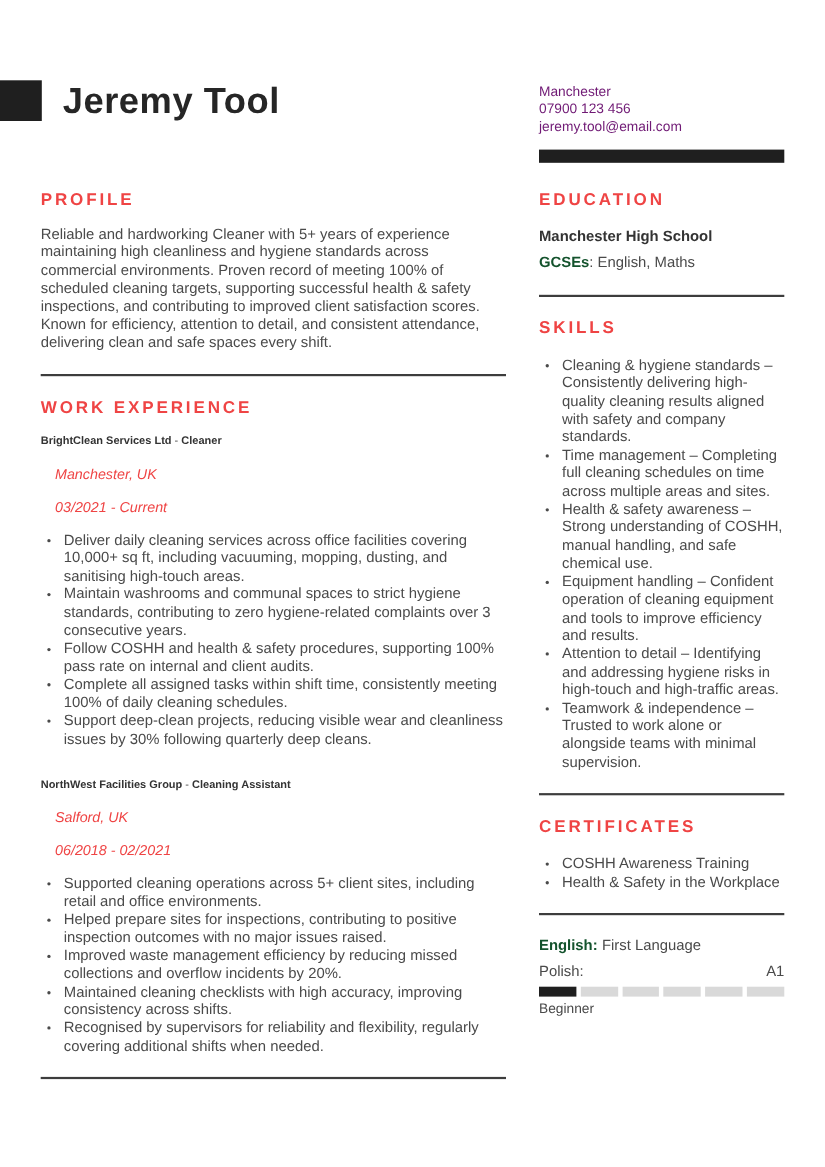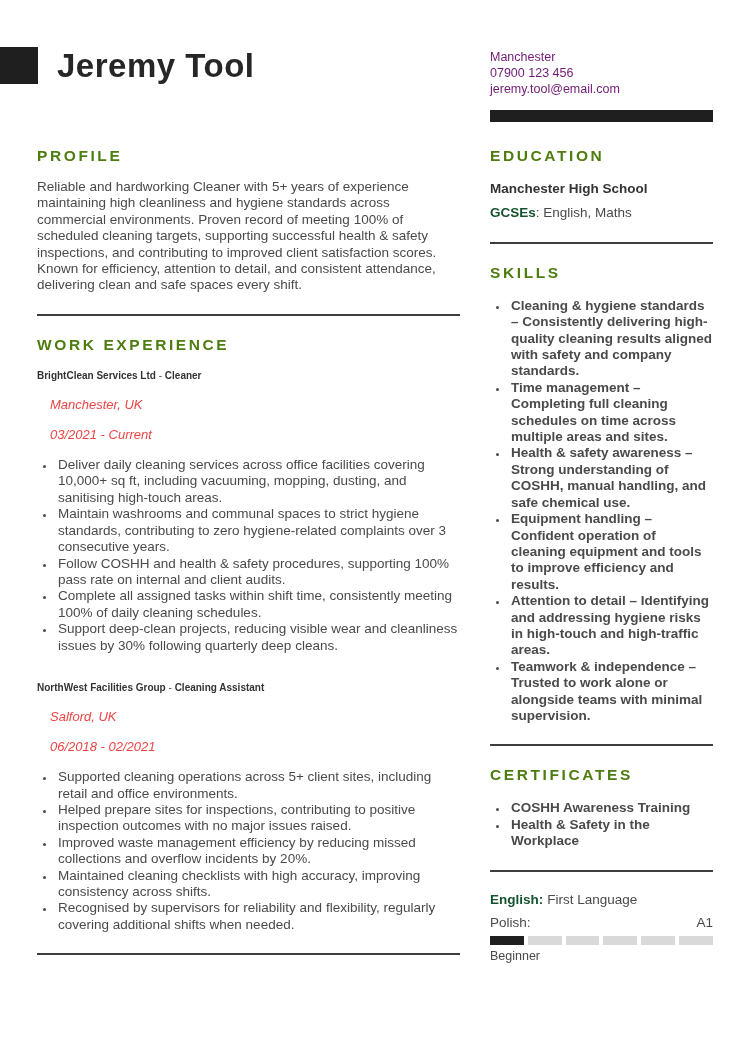--- a/index.html
+++ b/index.html
@@ -7,21 +7,21 @@
   .page {
     width: 750px; height: 1061px;
     background: #ffffff;
     font-family: "Liberation Sans", sans-serif;
     color: #4a4a4a;
     overflow: hidden;
     position: relative;
   }
 
   
-  .header-row { display: flex; align-items: flex-start; padding-top: 47px; }
+  .header-row { display: flex; align-items: flex-start; padding-top: 73px; }
   .header-left { flex: 1; display: flex; align-items: center; }
   .black-square { width: 38px; height: 37px; background: #1f1f1f; flex: 0 0 auto; }
   .name {
     margin: 0 0 0 19px;
     font-size: 33px; font-weight: 700; color: #262626;
     letter-spacing: 0.5px; line-height: 1;
   }
   .header-contact {
     width: 223px; margin-right: 37px; padding-top: 2px;
     font-size: 12.5px; line-height: 16px; color: #701a75;
@@ -29,39 +29,39 @@
   .contact-bar { height: 12px; background: #1f1f1f; margin-top: 13px; }
 
   
   .columns { display: flex; padding: 0 37px; margin-top: 25px; }
   .left-col { width: 423px; flex: 0 0 auto; }
   .col-gap { width: 30px; flex: 0 0 auto; }
   .right-col { width: 223px; flex: 0 0 auto; }
 
   .section-heading {
     margin: 0 0 14px 0;
-    font-size: 15.5px; font-weight: 700; color: #4d7c0f;
+    font-size: 15.5px; font-weight: 700; color: #ef4444;
     letter-spacing: 2.6px;
   }
   .body-text { font-size: 13.5px; line-height: 16.4px; margin: 0; }
 
   .divider { border: none; border-top: 2px solid #3d3d3d; margin: 20px 0 20px 0; height: 0; }
   .divider-right { border-top-width: 2px; }
 
   
   .job { margin-top: 0; }
   .job + .job { margin-top: 26px; }
   .job-title { margin: 0; font-size: 10px; line-height: 16.4px; color: #333333; font-weight: 700; }
   .job-sep { font-weight: 400; color: #4a4a4a; }
   .job-meta { margin: 13px; font-size: 13px; line-height: 16.4px; font-style: italic; color: #ef4444; }
 
   ul.bullets { margin: 14px 0 0 0; padding-left: 19px; }
   ul.bullets li { font-size: 13.5px; line-height: 16.4px; padding-left: 2px; }
   ul.bullets li::marker { color: #4a4a4a; font-size: 0.85em; }
-  ul.bullets-tight { margin-top: 16px; font-weight: bold; }
+  ul.bullets-tight { margin-top: 16px; }
 
   
   .edu-school { margin: 16px 0 0 0; font-size: 13.5px; line-height: 16.4px; font-weight: 700; color: #333333; }
   .edu-gcse { margin: 8px 0 0 0; font-size: 13.5px; line-height: 16.4px; }
   .bold-label { font-weight: 700; color: #14532d; }
 
   .lang-first { margin: 14px 0 0 0; font-size: 13.5px; line-height: 16.4px; }
   .lang-first .lang-value { margin-left: 4px; }
   .lang-row { display: flex; justify-content: space-between; align-items: baseline; margin-top: 7px; font-size: 13.5px; line-height: 16.4px; }
   .level-bar { display: flex; gap: 4px; margin-top: 5px; }

